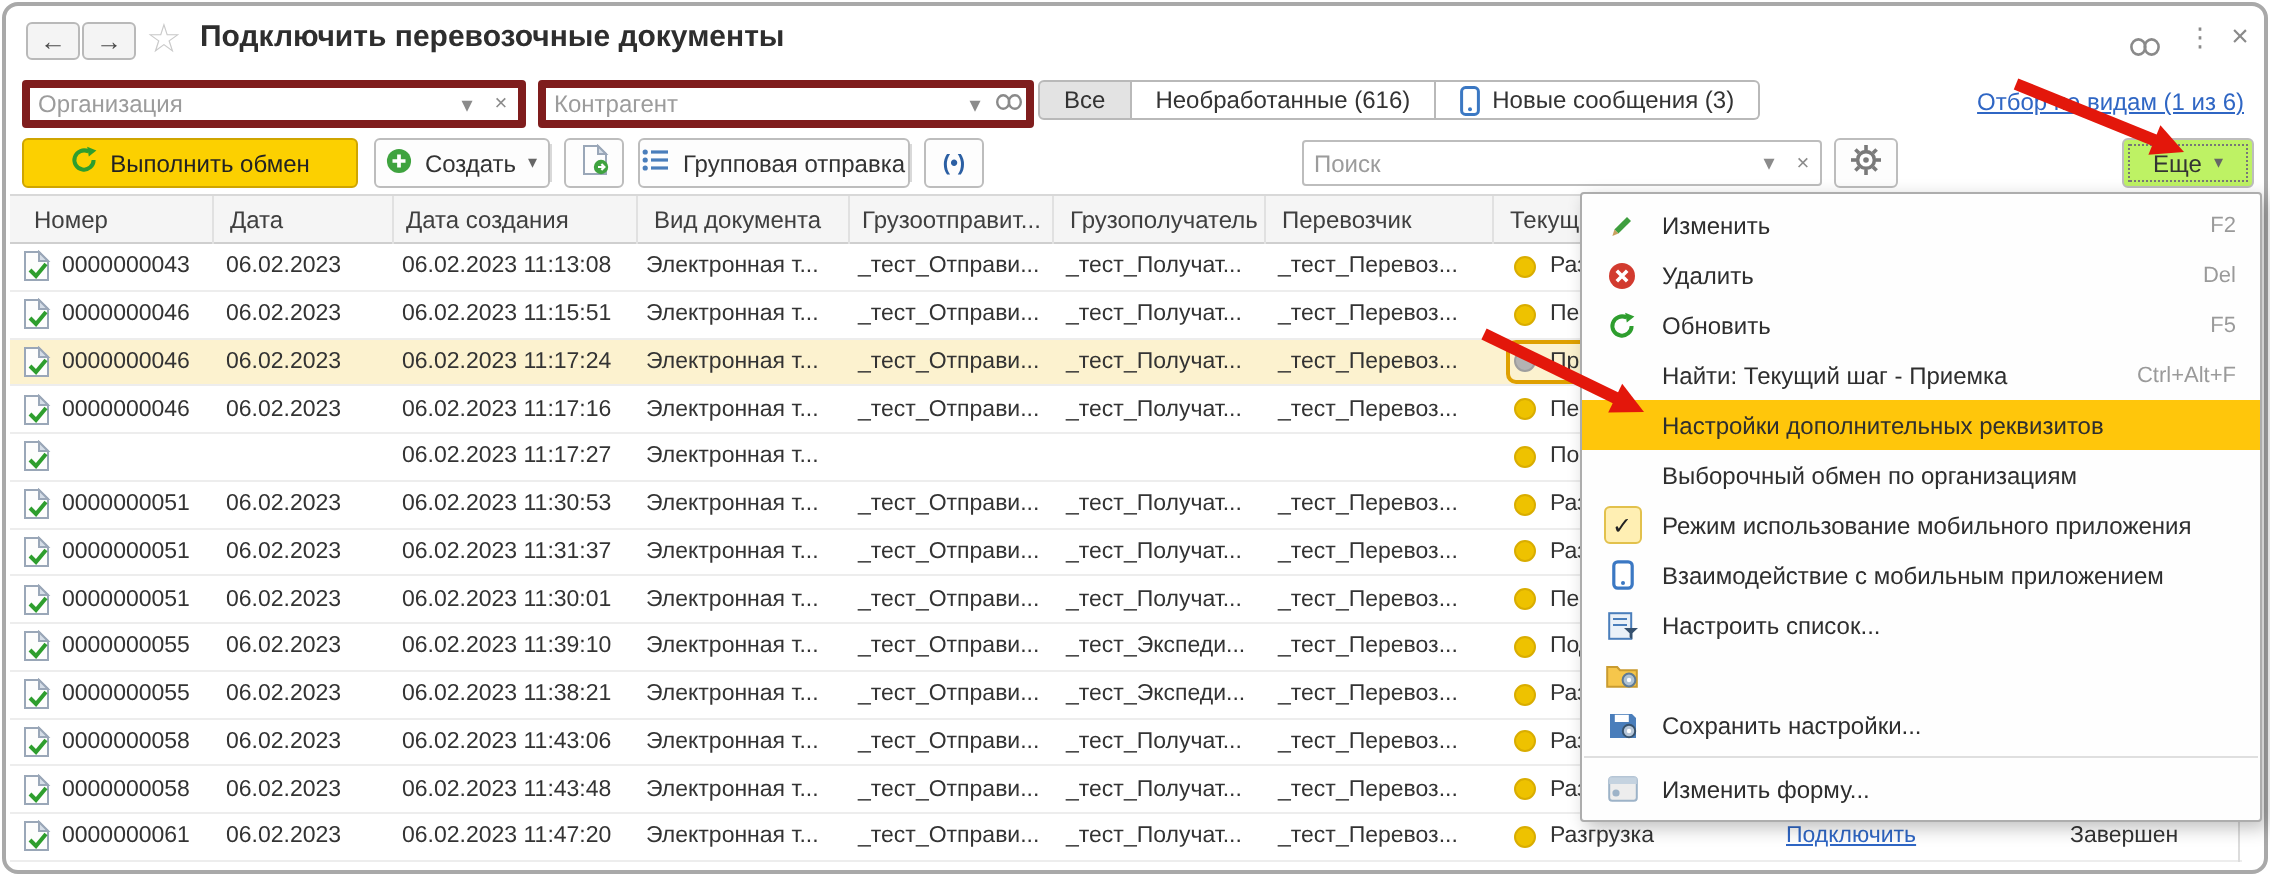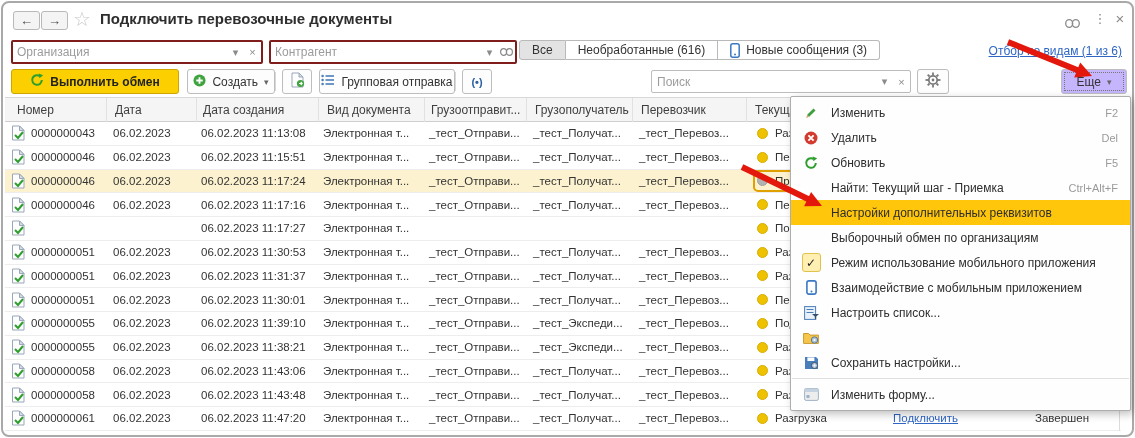--- a/index.html
+++ b/index.html
@@ -8,48 +8,48 @@
 
   
   .nav-btn{position:absolute;top:8px;width:27px;height:19px;border:1px solid #B9B9B9;border-radius:3px;background:#F4F4F4;color:#4A4A4A;font-size:13px;line-height:18px;text-align:center;cursor:pointer;box-sizing:border-box;}
   .nav-back{left:10px;} .nav-fwd{left:38px;}
   .star{position:absolute;left:70px;top:4px;font-size:20px;color:#C9C9C9;}
   .title{position:absolute;left:97px;top:7px;font-size:15px;font-weight:600;color:#2E2E2E;}
   .tb-ico{position:absolute;top:7px;color:#8A8A8A;font-size:14px;line-height:18px;text-align:center;width:18px;}
   .ico-link{left:1060px;top:11px;} .ico-kebab{left:1088px;font-size:13px;} .ico-close{left:1108px;font-size:15px;}
 
   
-  .field{position:absolute;top:37px;height:24px;border:2px solid #7f1d1d;border-radius:2px;background:#fff;display:flex;align-items:center;box-sizing:border-box;}
+  .field{position:absolute;top:37px;height:24px;border:4px solid #7f1d1d;border-radius:2px;background:#fff;display:flex;align-items:center;box-sizing:border-box;}
   .field input{border:none;outline:none;flex:1;font-size:12px;color:#444;padding:0 4px;min-width:0;font-family:inherit;background:transparent;}
   .field input::placeholder{color:#9C9C9C;}
   .f-btn{width:17px;text-align:center;color:#8B8B8B;font-size:11px;cursor:pointer;flex:0 0 auto;}
   .fld-org{left:8px;width:252px;} .fld-contr{left:266px;width:248px;}
   .tabs{position:absolute;left:516px;top:37px;height:24px;display:flex;}
   .tab{height:20px;border:1px solid #B9B9B9;border-left-width:0;background:#fff;font-size:12px;color:#333;display:flex;align-items:center;padding:0 12px;cursor:pointer;box-sizing:border-box;white-space:nowrap;}
   .tab:first-child{border-left-width:1px;border-radius:3px 0 0 3px;}
   .tab:last-child{border-radius:0 3px 3px 0;}
   .tab.active{background:#E3E3E3;}
   .tab .ph{margin-right:6px;display:inline-flex;}
   .filter-link{position:absolute;right:10px;top:41px;font-size:12px;color:#2F66C4;text-decoration:underline;cursor:pointer;}
 
   
   .btn{position:absolute;top:66px;height:25px;border:1px solid #BDBDBD;border-radius:3px;background:#FDFDFD;font-size:12px;color:#333;display:flex;align-items:center;justify-content:center;gap:6px;cursor:pointer;box-sizing:border-box;padding:0 9px;white-space:nowrap;}
-  .btn-exchange{left:8px;width:168px;background:#FCD000;border-color:#CFA500;font-weight:bold;color:#222;}
+  .btn-exchange{left:8px;width:168px;background:#FCD000;border-color:#CFA500;font-weight:normal;color:#222;}
   .btn-create{left:184px;width:88px;}
   .caret{font-size:9px;color:#666;}
   .tsep{position:absolute;top:69px;width:1px;height:19px;background:#D9D9D9;}
   .sep1{left:272px;} .sep2{left:452px;}
   .btn-docsend{left:279px;width:30px;padding:0;}
   .btn-group{left:316px;width:136px;}
   .btn-bcast{left:459px;width:30px;padding:0;color:#2B5FA3;font-weight:bold;font-size:11px;}
   .search{position:absolute;left:648px;top:67px;width:260px;height:23px;border:1px solid #BDBDBD;border-radius:2px;display:flex;align-items:center;box-sizing:border-box;background:#fff;}
   .search input{border:none;outline:none;flex:1;font-size:12px;color:#444;padding:0 5px;min-width:0;font-family:inherit;}
   .search input::placeholder{color:#9C9C9C;}
   .btn-gear{left:914px;width:32px;padding:0;}
-  .btn-more{left:1058px;width:66px;outline:1px dotted #777;outline-offset:-4px;background:#c4b5fd;}
+  .btn-more{left:1058px;width:66px;outline:1px dotted #777;outline-offset:-4px;background:#bef264;}
 
   
   .thead{position:absolute;left:2px;top:94px;width:1116px;height:25px;background:#F5F5F5;border-top:1px solid #D8D8D8;border-bottom:1px solid #CFCFCF;box-sizing:border-box;}
   .th{position:absolute;top:0;height:24px;line-height:24px;font-size:12px;color:#3F3F3F;border-right:1px solid #E1E1E1;box-sizing:border-box;white-space:nowrap;overflow:hidden;}
   .tbody{position:absolute;left:2px;top:119px;width:1116px;height:309px;overflow:hidden;}
   .trow{position:relative;height:23.75px;border-bottom:1px solid #EDEDED;box-sizing:border-box;background:#fff;cursor:pointer;}
   .trow.sel{background:#FCF2CF;}
   .cell{position:absolute;top:0;height:100%;display:flex;align-items:center;font-size:11.5px;color:#333;white-space:nowrap;}
   .c-ico{left:6px;} .c-num{left:26px;} .c-date{left:108px;} .c-created{left:196px;}
   .c-doc{left:318px;} .c-sender{left:424px;} .c-receiver{left:528px;} .c-carrier{left:634px;}

